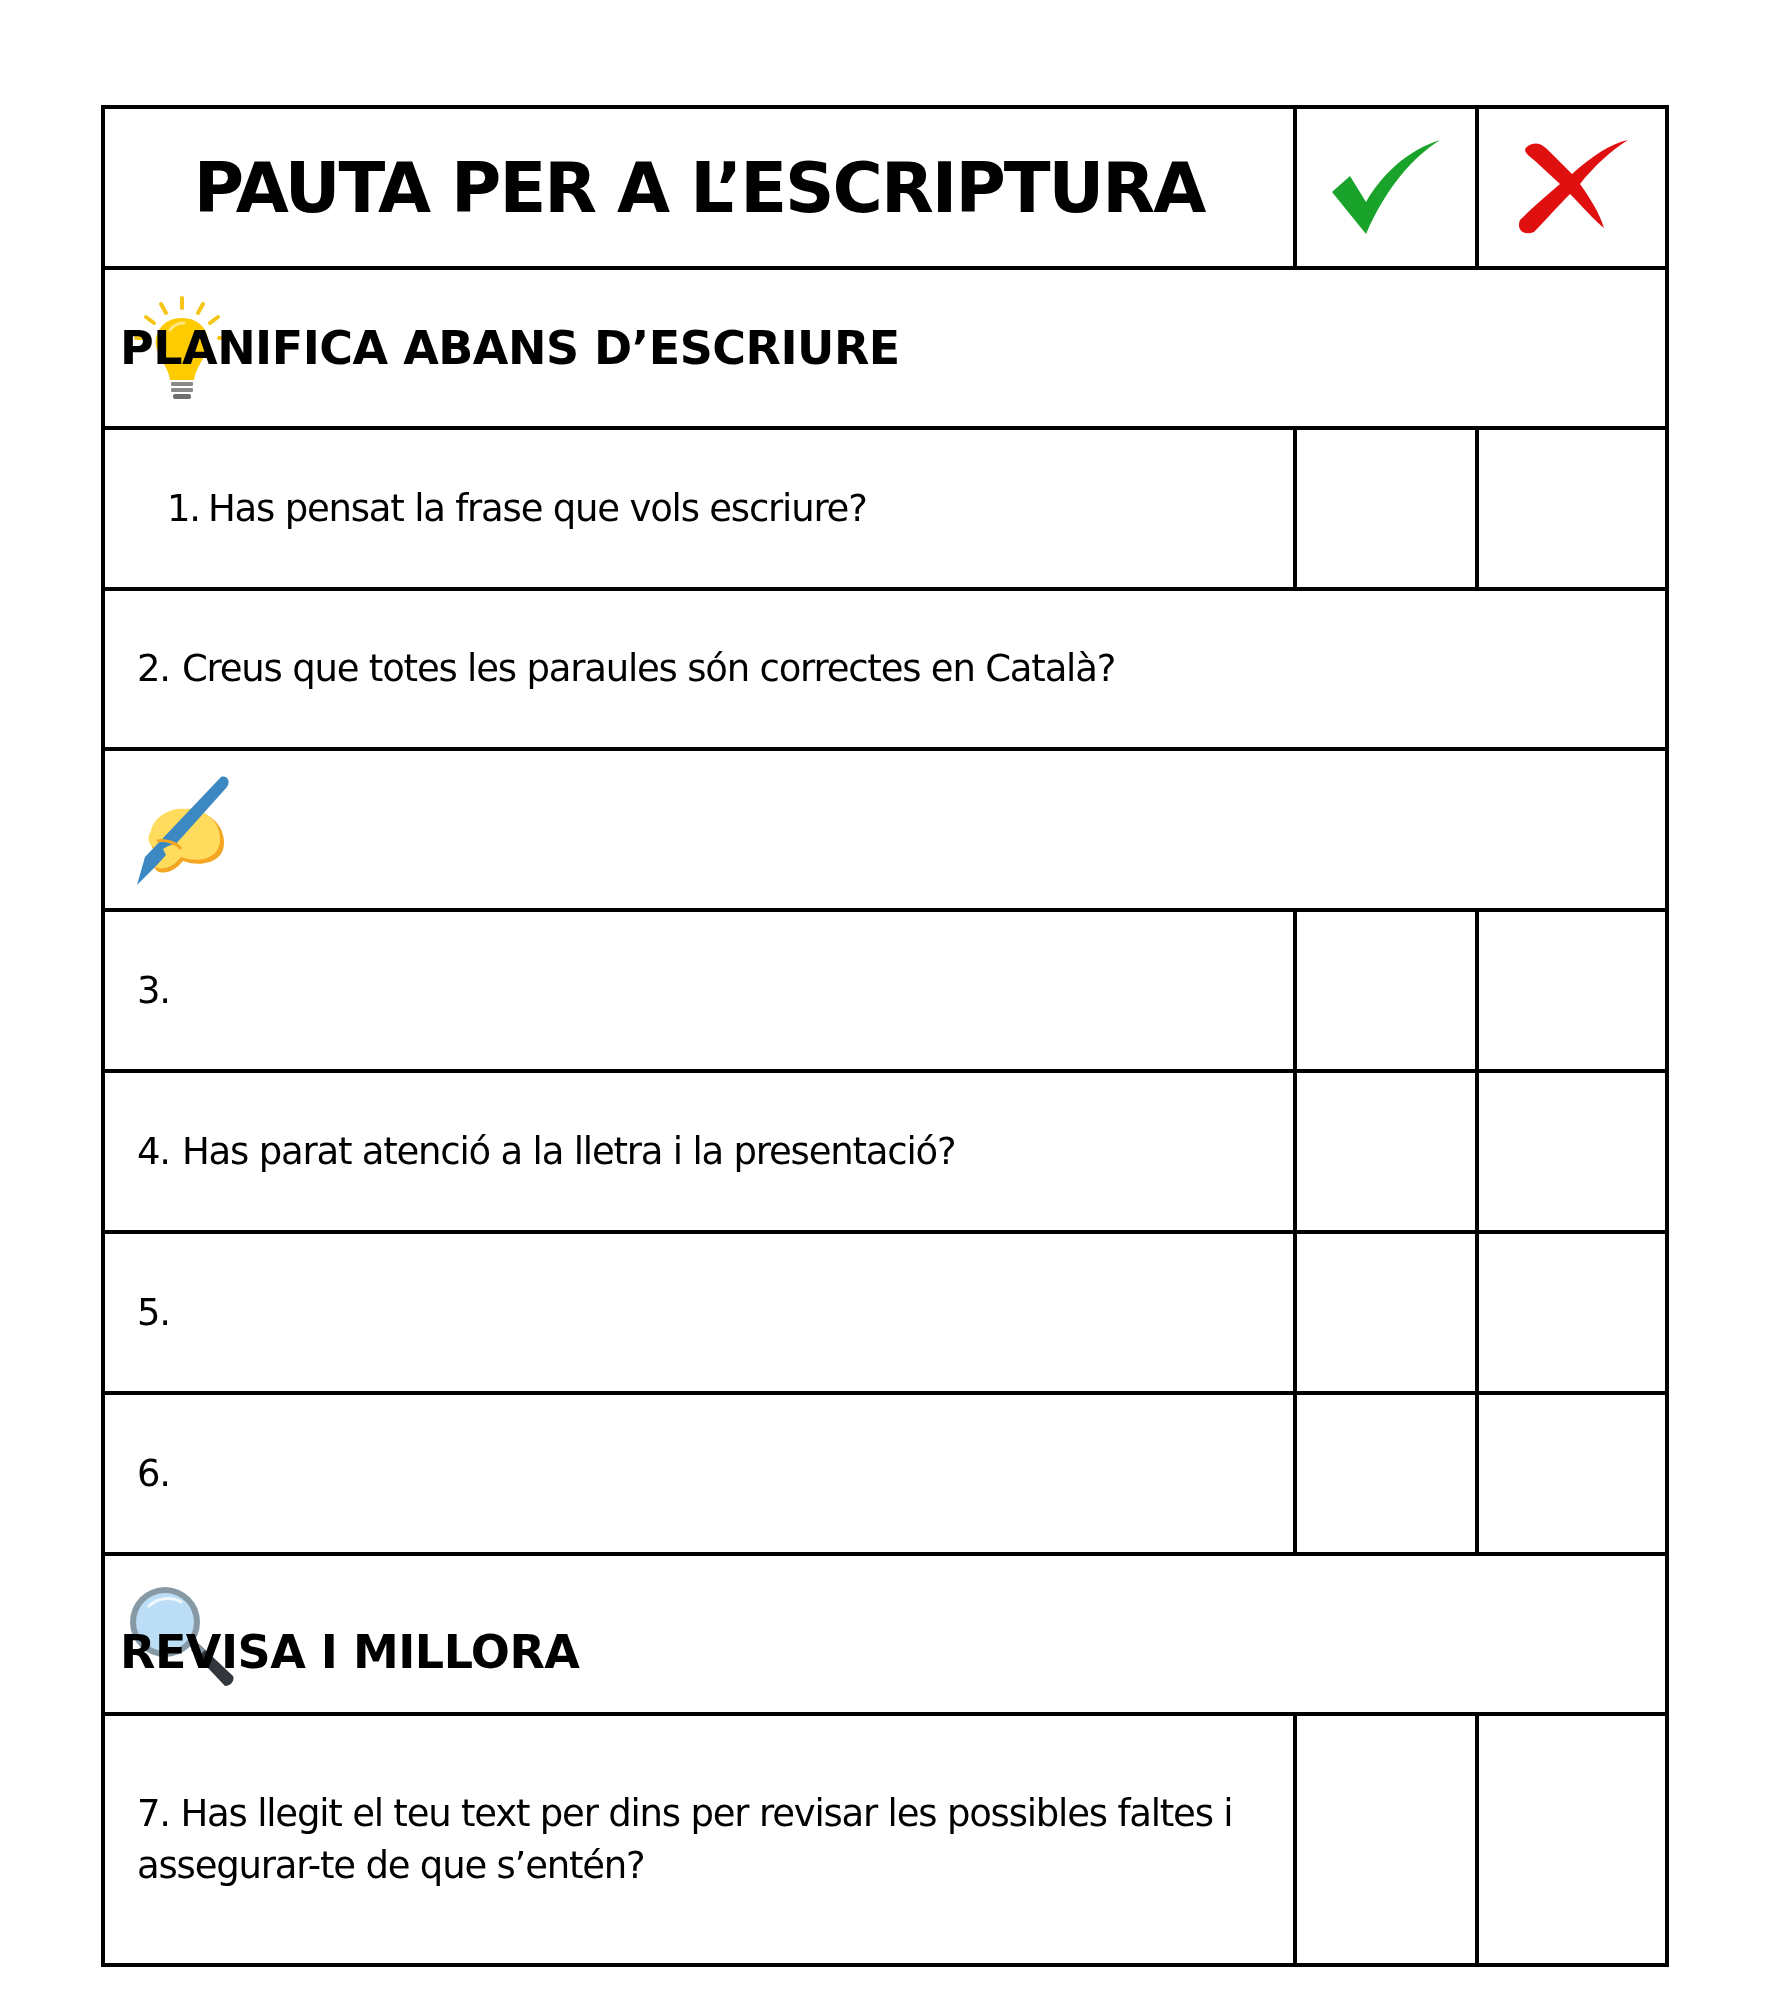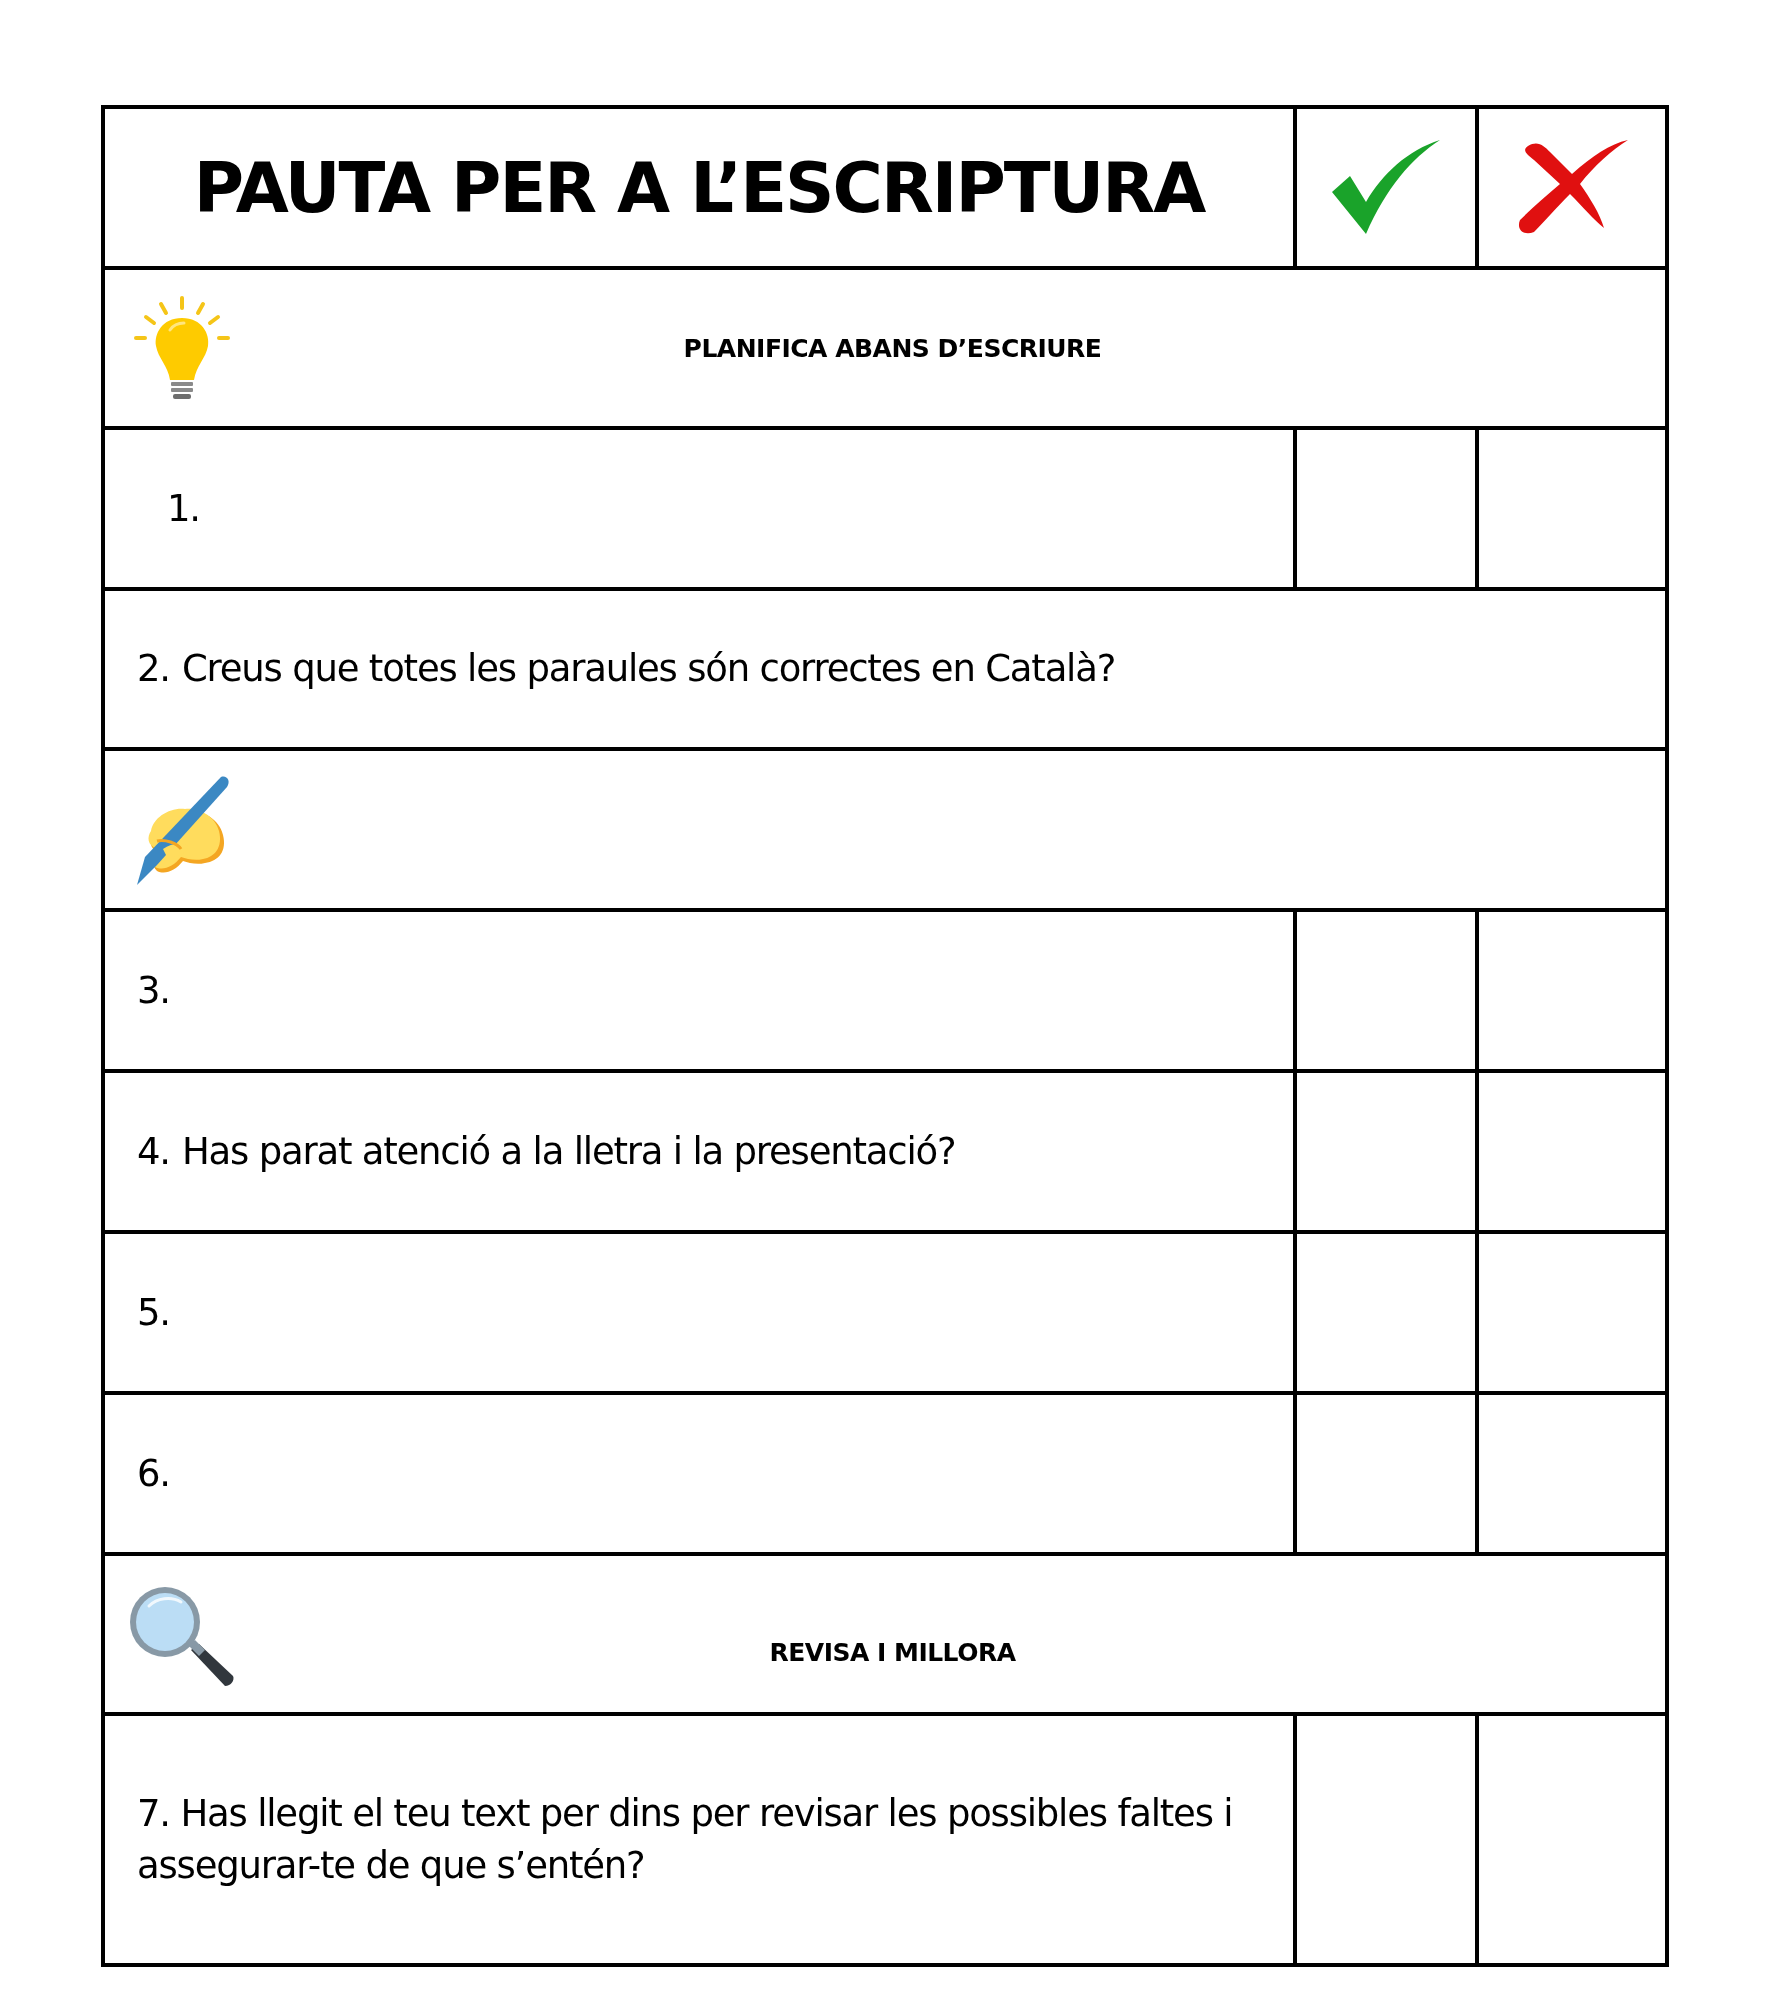--- a/index.html
+++ b/index.html
@@ -6,22 +6,22 @@
   body { width:1778px; height:2000px; background:#ffffff; position:relative; overflow:hidden;
          font-family:"DejaVu Sans", sans-serif; color:#000; }
   .hline { position:absolute; left:101px; width:1568px; height:4px; background:#000; }
   .vline { position:absolute; width:4px; background:#000; }
   .cell { position:absolute; box-sizing:border-box; }
   .title { position:absolute; left:105px; top:109px; width:1188px; height:157px;
            display:flex; align-items:center; justify-content:center;
            font-family:"DejaVu Sans", sans-serif; font-weight:bold; font-size:70px;
            letter-spacing:-2px; transform:scaleX(0.98); }
   .section { position:absolute; left:105px; width:1560px; display:flex; align-items:center; }
-  .section .label { position:absolute; left:0; right:0; text-align:center;
-                    font-family:"DejaVu Sans", sans-serif; font-weight:bold; font-size:25px;
+  .section .label { position:absolute; left:0; right:0; 
+                    font-family:"DejaVu Sans", sans-serif; font-weight:bold; font-size:46px;
                     letter-spacing:-0.5px; padding-left:15px; }
   .section .icon { position:absolute; }
   .item { position:absolute; left:105px; width:1188px; display:flex; align-items:center;
           font-family:"DejaVu Sans", sans-serif; font-size:37px; letter-spacing:-1.2px;
           line-height:52px; box-sizing:border-box; padding-left:32px; padding-right:20px; }
   .item.first { padding-left:62px; }
   .box { position:absolute; }
   svg { display:block; }
 </style>
 </head>
@@ -92,20 +92,21 @@
         <rect x="41" y="86" width="22" height="4" rx="1" fill="#8a8a8a"></rect>
         <rect x="41" y="92" width="22" height="4" rx="1" fill="#8a8a8a"></rect>
         <rect x="43" y="98" width="18" height="5" rx="2" fill="#6e6e6e"></rect>
       </svg>
     </span>
     <span class="label">PLANIFICA ABANS D’ESCRIURE</span>
   </div>
 
   <div class="item first" style="top:430px; height:157px;">
     <span style="margin-right:8px">1.</span>
+    <span>Has pensat la frase que vols escriure?</span>
   </div>
   <div class="box" style="left:1297px; top:430px; width:178px; height:157px;"></div>
   <div class="box" style="left:1479px; top:430px; width:186px; height:157px;"></div>
 
   <div class="item" style="top:591px; height:156px;">
     <span style="margin-right:12px">2.</span>
     <span>Creus que totes les paraules són correctes en Català?</span>
   </div>
   <div class="box" style="left:1297px; top:591px; width:178px; height:156px;"></div>
   <div class="box" style="left:1479px; top:591px; width:186px; height:156px;"></div>

